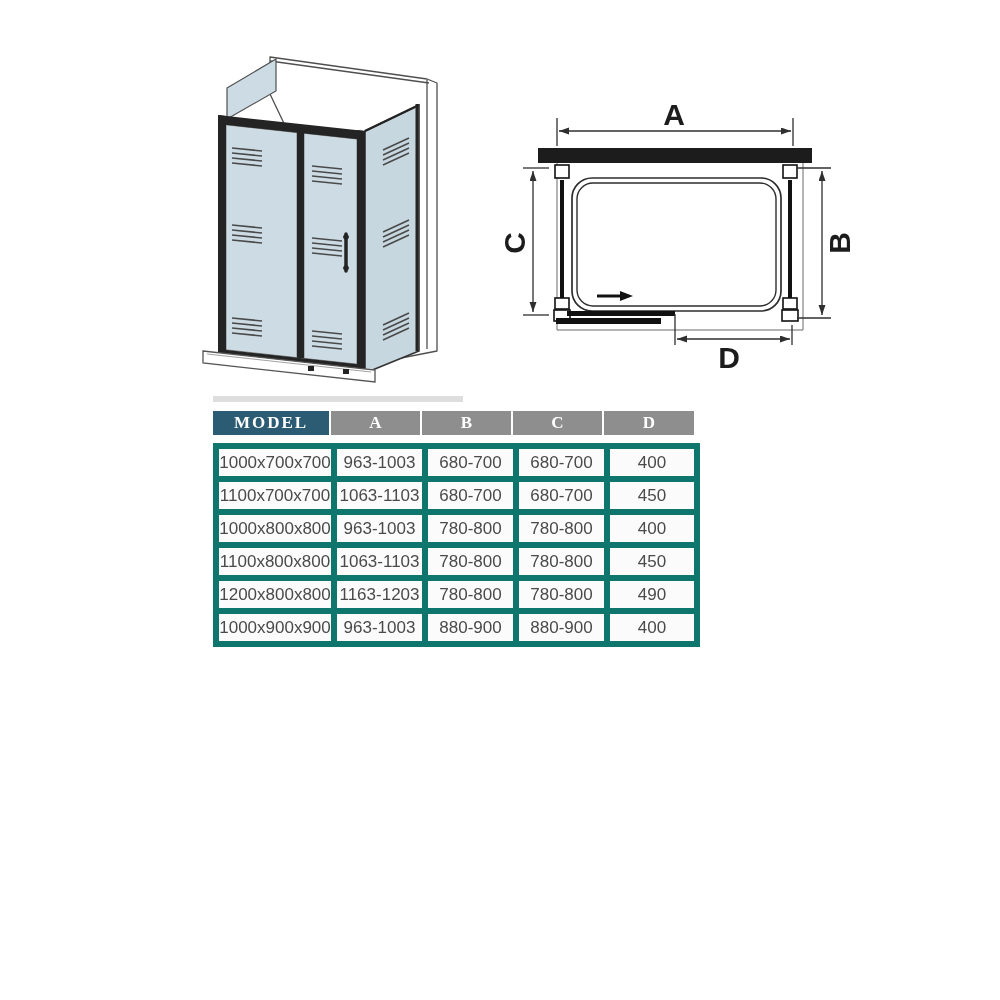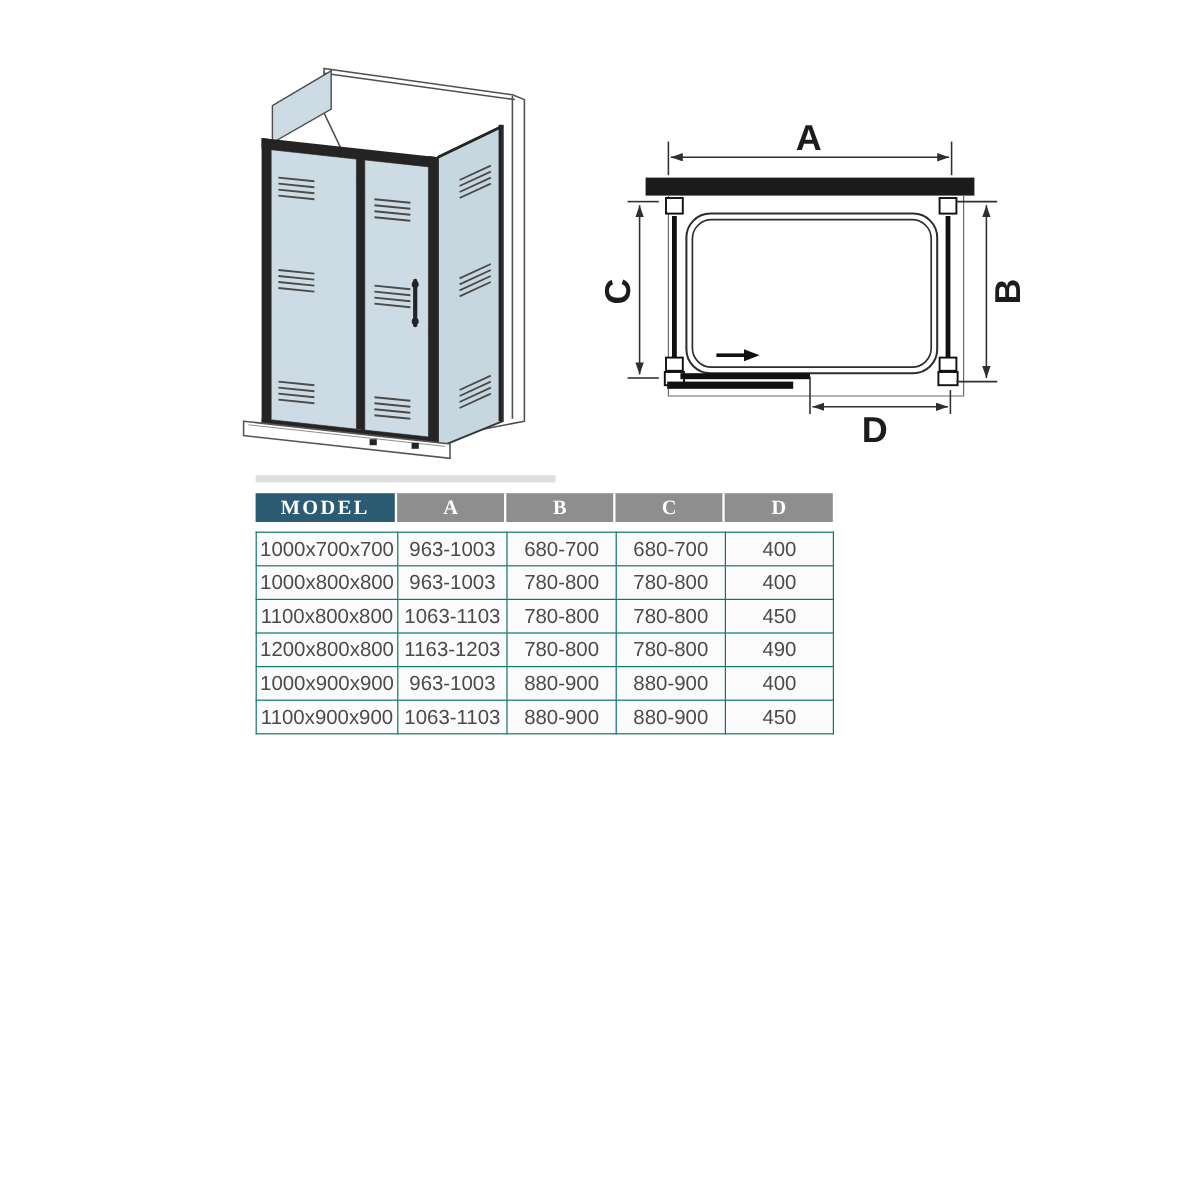--- a/index.html
+++ b/index.html
@@ -8,21 +8,21 @@
   svg{position:absolute;}
   
   .spec-table{position:absolute;left:213px;top:411px;width:481px;}
   .spec-head{display:grid;grid-template-columns:118px 91px 91px 91px 90px;height:24px;margin-bottom:8px;}
   .spec-head .hcell{display:flex;align-items:center;justify-content:center;
       font-family:"Liberation Serif",serif;font-weight:bold;font-size:17px;color:#ffffff;
       background:#8e8e8e;border-right:2px solid #ffffff;}
   .spec-head .hcell:last-child{border-right:none;}
   .spec-head .hcell.model{background:#2b5c74;letter-spacing:2px;}
   table.spec-body{border-collapse:collapse;width:481px;table-layout:fixed;}
-  table.spec-body td{border:1px solid #0f766e;height:27px;text-align:center;vertical-align:middle;
+  table.spec-body td{border:6px solid #0f766e;height:27px;text-align:center;vertical-align:middle;
       font-size:17px;color:#4a4a4a;background:#fbfbfb;padding:0;}
   col.c-model{width:118px}col.c-a{width:91px}col.c-b{width:91px}col.c-c{width:91px}col.c-d{width:90px}
   text{font-family:"Liberation Sans",sans-serif;}
 </style>
 </head>
 <body>
 
 <div class="canvas">
 
   <svg style="left:180px;top:40px;" width="300" height="365" viewBox="180 40 300 365">
@@ -197,20 +197,27 @@
       </colgroup>
       <tbody>
           <tr>
             <td>1000x700x700</td>
             <td>963-1003</td>
             <td>680-700</td>
             <td>680-700</td>
             <td>400</td>
           </tr>
           <tr>
+            <td>1100x700x700</td>
+            <td>1063-1103</td>
+            <td>680-700</td>
+            <td>680-700</td>
+            <td>450</td>
+          </tr>
+          <tr>
             <td>1000x800x800</td>
             <td>963-1003</td>
             <td>780-800</td>
             <td>780-800</td>
             <td>400</td>
           </tr>
           <tr>
             <td>1100x800x800</td>
             <td>1063-1103</td>
             <td>780-800</td>
@@ -224,24 +231,17 @@
             <td>780-800</td>
             <td>490</td>
           </tr>
           <tr>
             <td>1000x900x900</td>
             <td>963-1003</td>
             <td>880-900</td>
             <td>880-900</td>
             <td>400</td>
           </tr>
-          <tr>
-            <td>1100x900x900</td>
-            <td>1063-1103</td>
-            <td>880-900</td>
-            <td>880-900</td>
-            <td>450</td>
-          </tr>
         </tbody>
     </table>
   </div>
 
 </div>
 
 </body></html>

